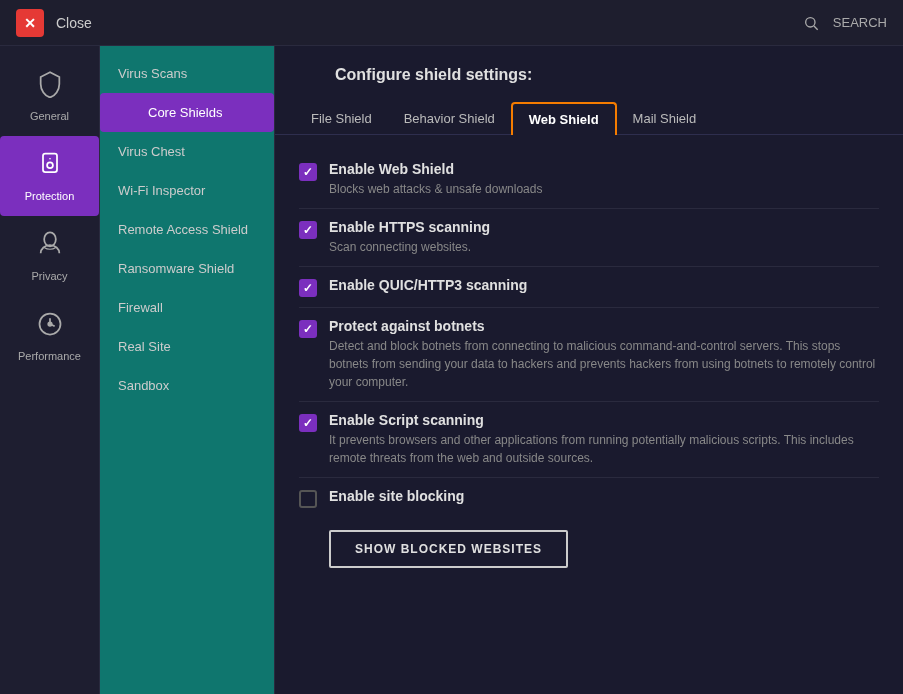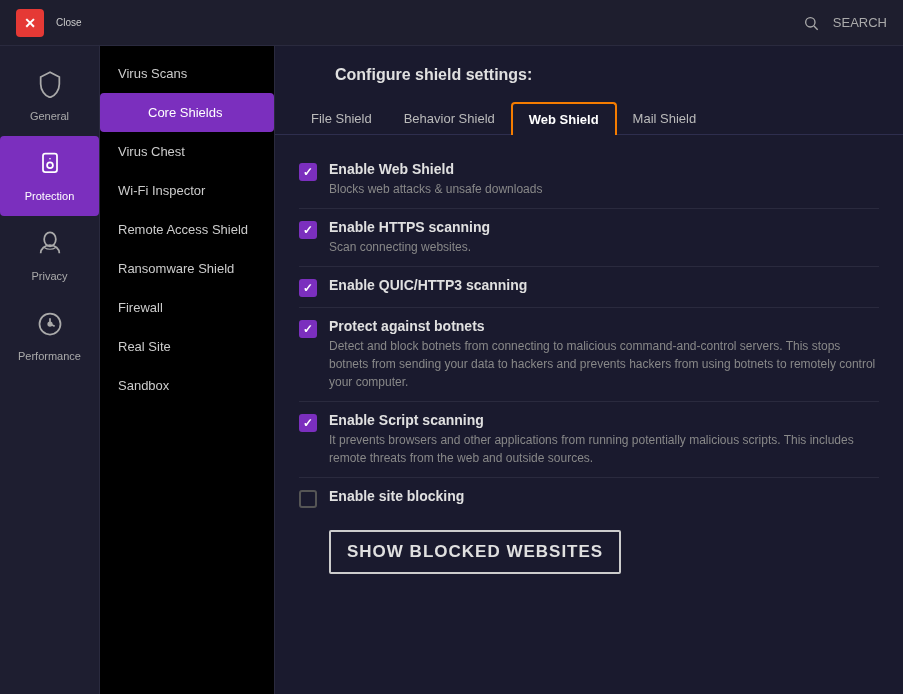--- a/index.html
+++ b/index.html
@@ -35,21 +35,21 @@
       display: flex;
       align-items: center;
       justify-content: center;
       cursor: pointer;
       color: white;
       font-size: 14px;
       font-weight: bold;
     }
     .title-text {
       color: #ccc;
-      font-size: 10px;
+      font-size: 14px;
     }
     .search-area {
       display: flex;
       align-items: center;
       gap: 14px;
       color: #aaa;
       font-size: 13px;
       cursor: pointer;
     }
     .search-area .search-icon-svg {
@@ -94,21 +94,21 @@
       height: 28px;
     }
     .sidebar-item-label {
       text-align: center;
       font-size: 11px;
     }
 
     
     .nav-menu {
       width: 175px;
-      background: #000000;
+      background: #0f766e;
       padding-top: 8px;
       border-right: 1px solid #2a2a3e;
     }
     .nav-menu-item {
       padding: 12px 18px;
       color: #ccc;
       font-size: 13px;
       cursor: pointer;
       border-radius: 4px;
     }
@@ -213,25 +213,25 @@
     .setting-desc {
       color: #888;
       font-size: 12px;
       line-height: 1.5;
     }
 
     
     .show-blocked-btn {
       display: inline-block;
       margin: 8px 0 16px 30px;
-      padding: 10px 16px;
+      padding: 10px 24px;
       border: 2px solid #ccc;
       background: transparent;
       color: #e0e0e0;
-      font-size: 17px;
+      font-size: 12px;
       font-weight: 700;
       letter-spacing: 1px;
       cursor: pointer;
       text-transform: uppercase;
       border-radius: 2px;
     }
 
     
     .content-area::-webkit-scrollbar {
       width: 8px;

